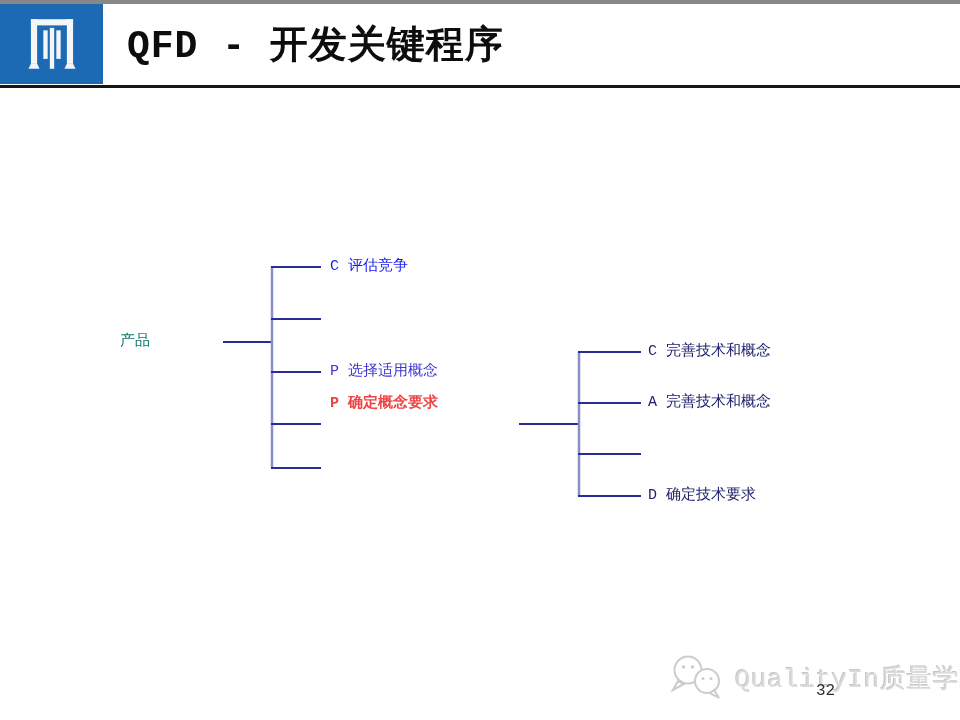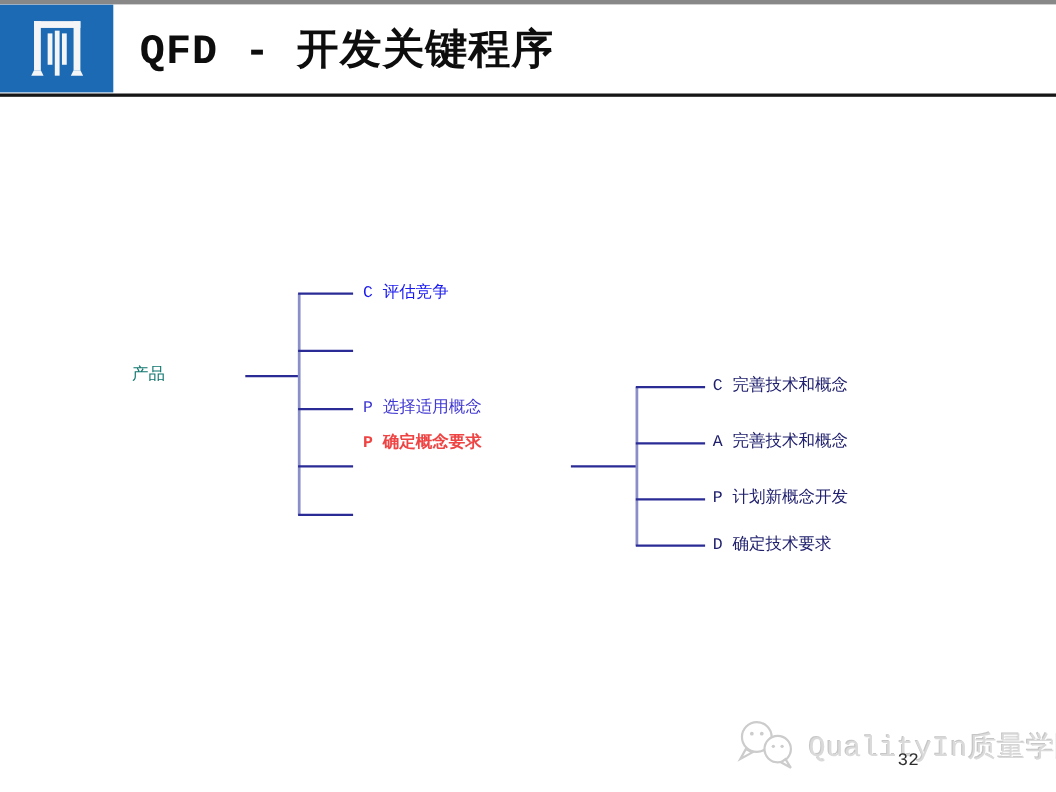--- a/index.html
+++ b/index.html
@@ -85,21 +85,20 @@
   </svg>
 
   <div class="node root" style="color: #0f766e;">产品</div>
 
   <div class="node l1" style="top: 263px; color: rgb(26, 26, 239);">C 评估竞争</div>
   <div class="node l1" style="top: 368px; color: rgb(64, 56, 210);">P 选择适用概念</div>
   <div class="node l1 emph" style="top: 400px; color: #ef4444;">P 确定概念要求</div>
 
   <div class="node l2" style="top: 348px; color: rgb(32, 32, 110);">C 完善技术和概念</div>
   <div class="node l2" style="top: 399px; color: rgb(32, 32, 110);">A 完善技术和概念</div>
-  <div class="node l2" style="top: 450px; color: rgb(32, 32, 110);">P 计划新概念开发</div>
   <div class="node l2" style="top: 492px; color: rgb(32, 32, 110);">D 确定技术要求</div>
 
   <div class="watermark">
     <svg viewBox="0 0 62 50" aria-hidden="true">
       <g stroke="#cccccc" stroke-width="2" fill="#ffffff">
         <circle cx="21" cy="17" r="13.5"></circle>
         <polygon points="11,28 6,37 17,31"></polygon>
         <circle cx="40" cy="28" r="12"></circle>
         <polygon points="47,37 52,45 43,40"></polygon>
       </g>

